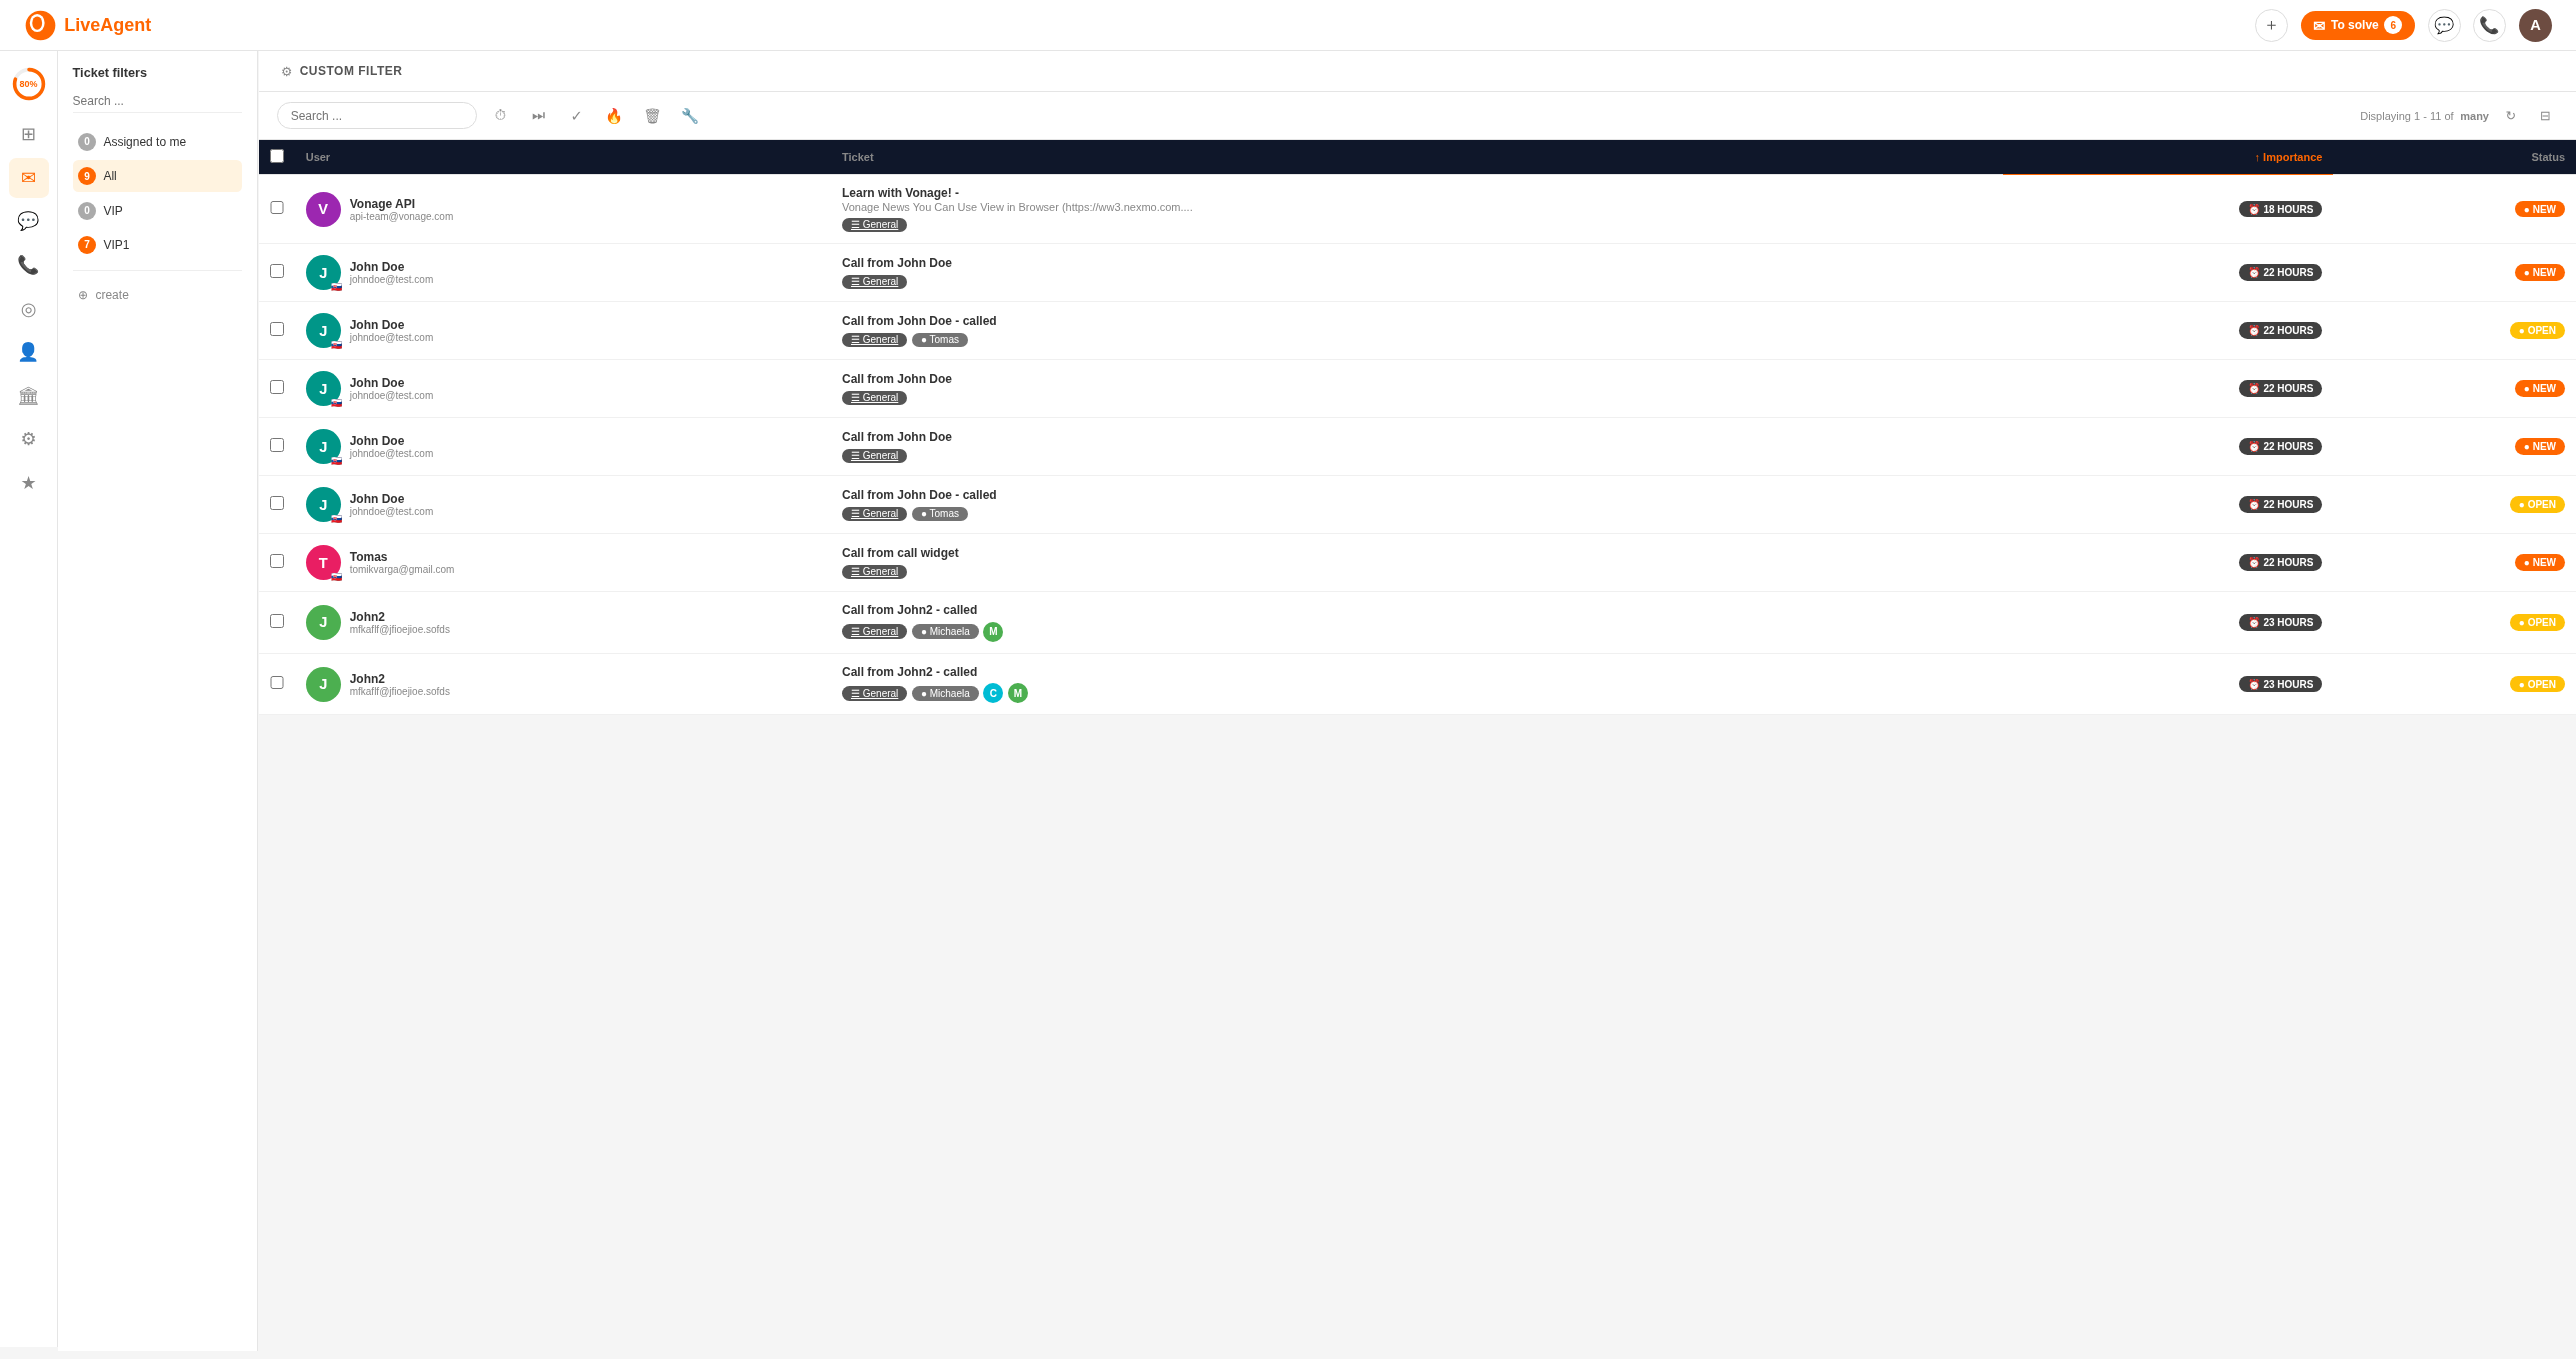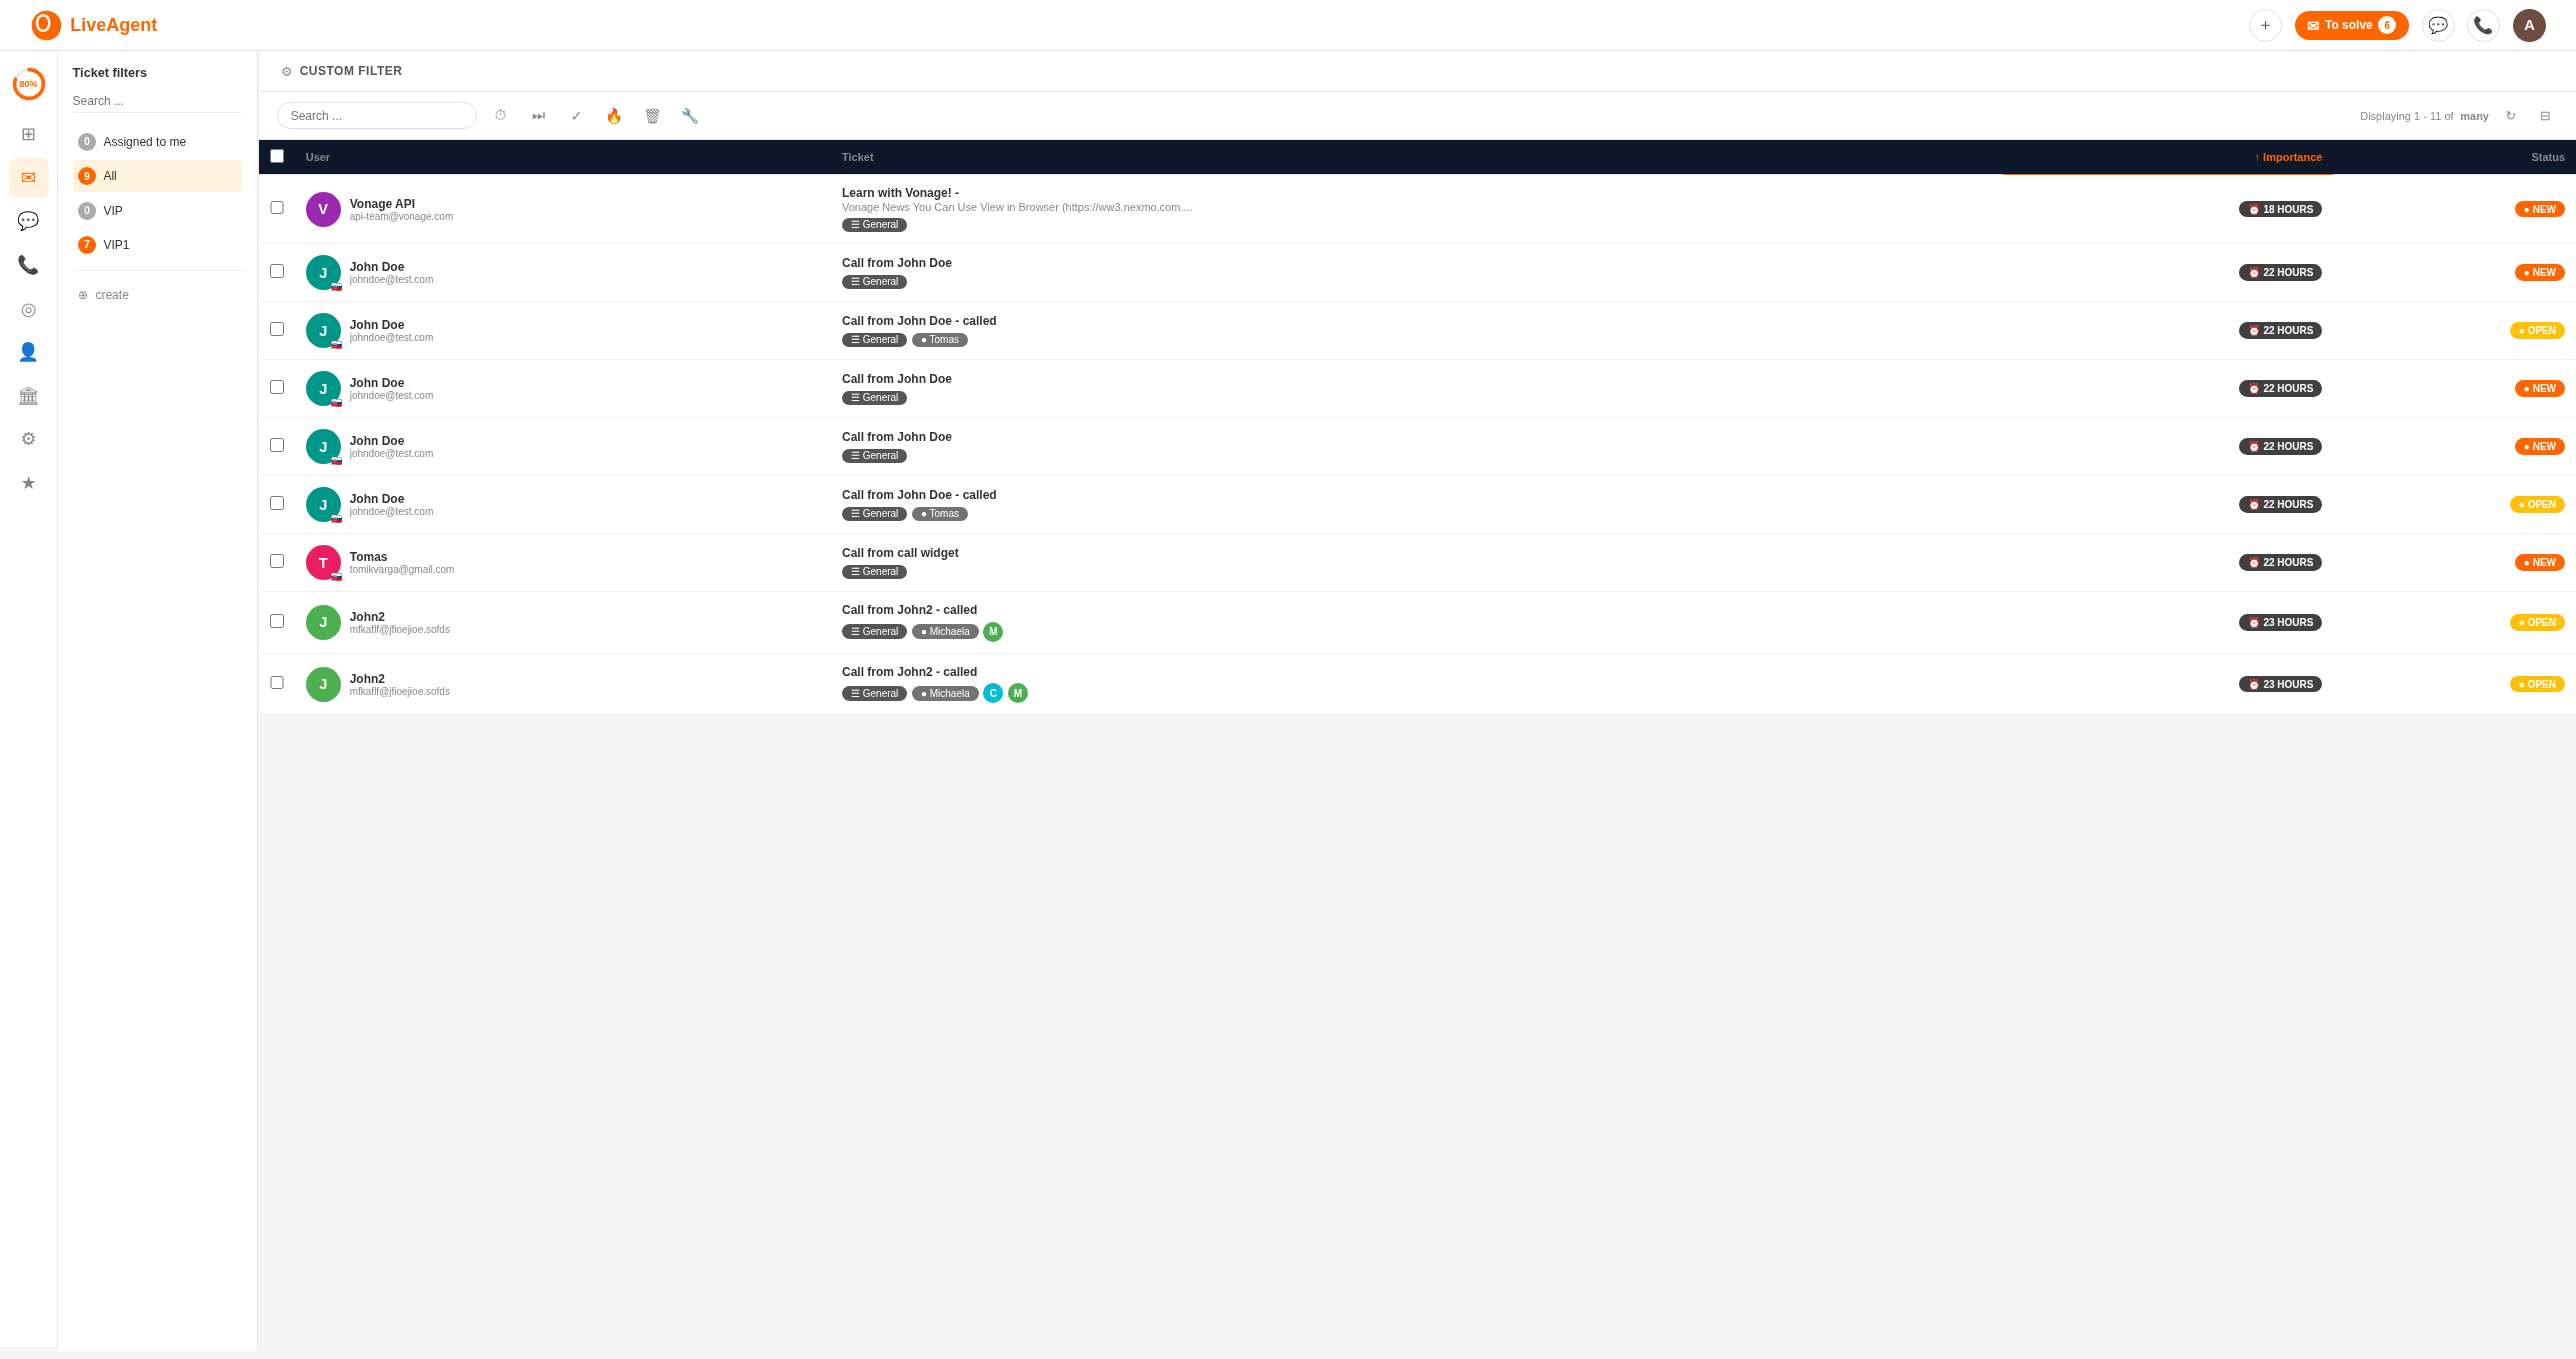--- a/index.html
+++ b/index.html
@@ -4,21 +4,21 @@
   <style>
     * { box-sizing: border-box; margin: 0; padding: 0; }
     body { font-family: -apple-system, BlinkMacSystemFont, 'Segoe UI', sans-serif; background: #f5f5f5; font-size: 12px; color: #333; }
 
     
     .topnav {
       background: #fff;
       height: 51px;
       display: flex;
       align-items: center;
-      padding: 0 30px;
+      padding: 0 24px;
       border-bottom: 0.9px solid #e5e5e5;
       position: fixed;
       top: 0; left: 0; right: 0;
       z-index: 100;
     }
     .logo { display: flex; align-items: center; gap: 7.3px; }
     .logo-icon { width: 33px; height: 33px; }
     .logo-text { font-size: 18px; font-weight: 600; color: #333; }
     .logo-text span { color: #f60; }
     .topnav-right { margin-left: auto; display: flex; align-items: center; gap: 12.7px; }
@@ -168,21 +168,21 @@
     .user-name { font-weight: 600; font-size: 12px; color: #333; }
     .user-email { font-size: 10px; color: #888; }
 
     .ticket-cell .ticket-title { font-weight: 600; font-size: 12px; color: #333; }
     .ticket-cell .ticket-preview { font-size: 11px; color: #888; margin-top: 0.9px; }
     .ticket-tags { display: flex; align-items: center; gap: 4.6px; margin-top: 4.6px; flex-wrap: wrap; }
     .tag {
       padding: 1.8px 9px; border-radius: 11px; font-size: 10px;
       display: flex; align-items: center; gap: 3.6px;
     }
-    .tag-general { background: #555; color: #fff; }
+    .tag-general { background: #555; color: #fff; text-decoration: underline; }
     .tag-agent { background: #737373; color: #fff; }
     .tag-agent-green { background: #4caf50; color: #fff; border-radius: 50%; width: 20px; height: 20px; padding: 0; justify-content: center; font-size: 10px; font-weight: 700; }
     .tag-agent-cyan { background: #00bcd4; color: #fff; border-radius: 50%; width: 20px; height: 20px; padding: 0; justify-content: center; font-size: 10px; font-weight: 700; }
     .hours-badge {
       display: inline-flex; align-items: center; gap: 3.6px;
       background: #404040; color: #fff; border-radius: 11px;
       padding: 2.7px 9px; font-size: 10px; font-weight: 600;
     }
     .status-badge {
       display: inline-flex; align-items: center; gap: 3.6px;

